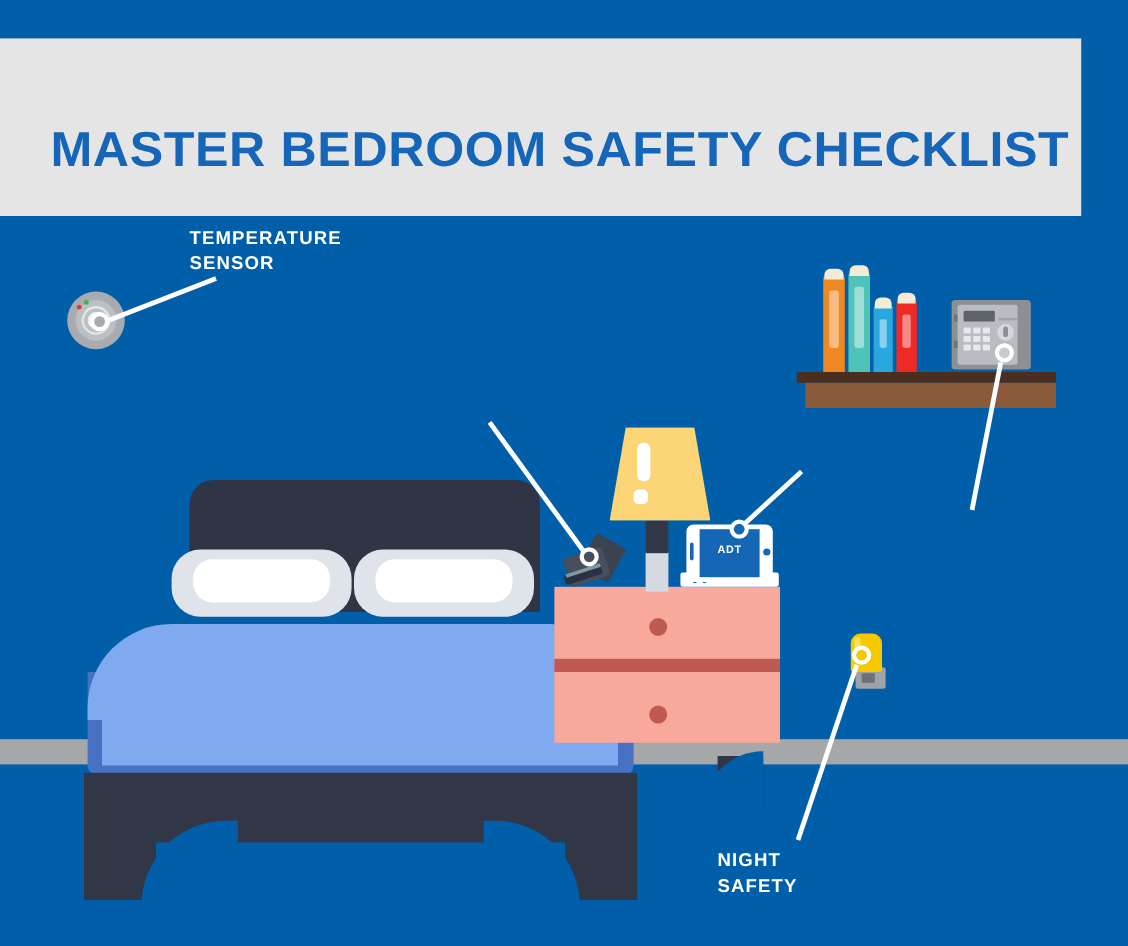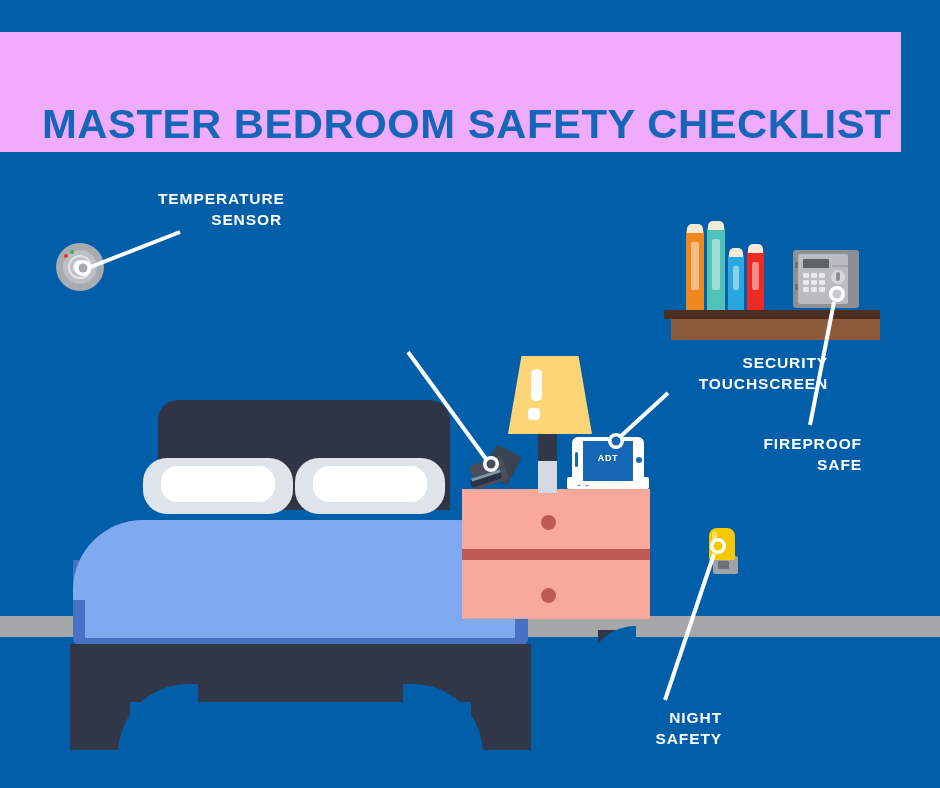--- a/index.html
+++ b/index.html
@@ -7,43 +7,43 @@
   body {
     background:#005FA8;
     font-family:"Liberation Sans", sans-serif;
     overflow:hidden;
     position:relative;
   }
   #stage { position:absolute; inset:0; width:940px; height:788px; background:#005FA8; }
 
   
   .header-panel{
-    position:absolute; left:0; top:32px; width:901px; height:120px;
-    background:#f0abfc;
+    position:absolute; left:0; top:32px; width:901px; height:148px;
+    background:#e5e5e5;
   }
   .header-title{
     position:absolute; left:42px; top:69px;
     font-size:41px; font-weight:bold; letter-spacing:0.5px;
     color:#1565B8; white-space:nowrap;
     font-family:"Liberation Sans", sans-serif;
     transform:scaleX(1.02);
     transform-origin:left center;
   }
 
   
   .floor-band{
     position:absolute; left:0; top:616px; width:940px; height:21px;
     background:#A5A7A9;
   }
 
   
   .callout{
     position:absolute; color:#FFFFFF; font-weight:bold;
     font-size:15.5px; letter-spacing:0.9px; line-height:21px;
-    text-align:right; white-space:pre-line;
+    text-align:left; white-space:pre-line;
   }
 
   
   .leaders{ position:absolute; left:0; top:0; width:940px; height:788px; pointer-events:none; }
 
   
   .temp-sensor{ position:absolute; left:56px; top:243px; width:48px; height:48px; }
   .ts-outer{ position:absolute; inset:0; border-radius:50%; background:#A8ABAF; }
   .ts-mid{ position:absolute; left:7px; top:7px; width:34px; height:34px; border-radius:50%; background:#BCBFC3; }
   .ts-ring{ position:absolute; left:12px; top:12px; width:24px; height:24px; border-radius:50%;
@@ -290,21 +290,17 @@
   </svg>
 
   <div class="header-panel">
     <div class="header-title">MASTER BEDROOM SAFETY CHECKLIST</div>
   </div>
 
   <div class="callout" style="left:158px; top:188px; width:124px;">TEMPERATURE
 SENSOR</div>
 
 
-  <div class="callout" style="left:648px; top:352px; width:180px;">SECURITY
-TOUCHSCREEN</div>
-
-  <div class="callout" style="left:746px; top:433px; width:116px;">FIREPROOF
-SAFE</div>
+
 
   <div class="callout" style="left:598px; top:707px; width:124px;">NIGHT SAFETY</div>
 
 </div>
 
 </body></html>

